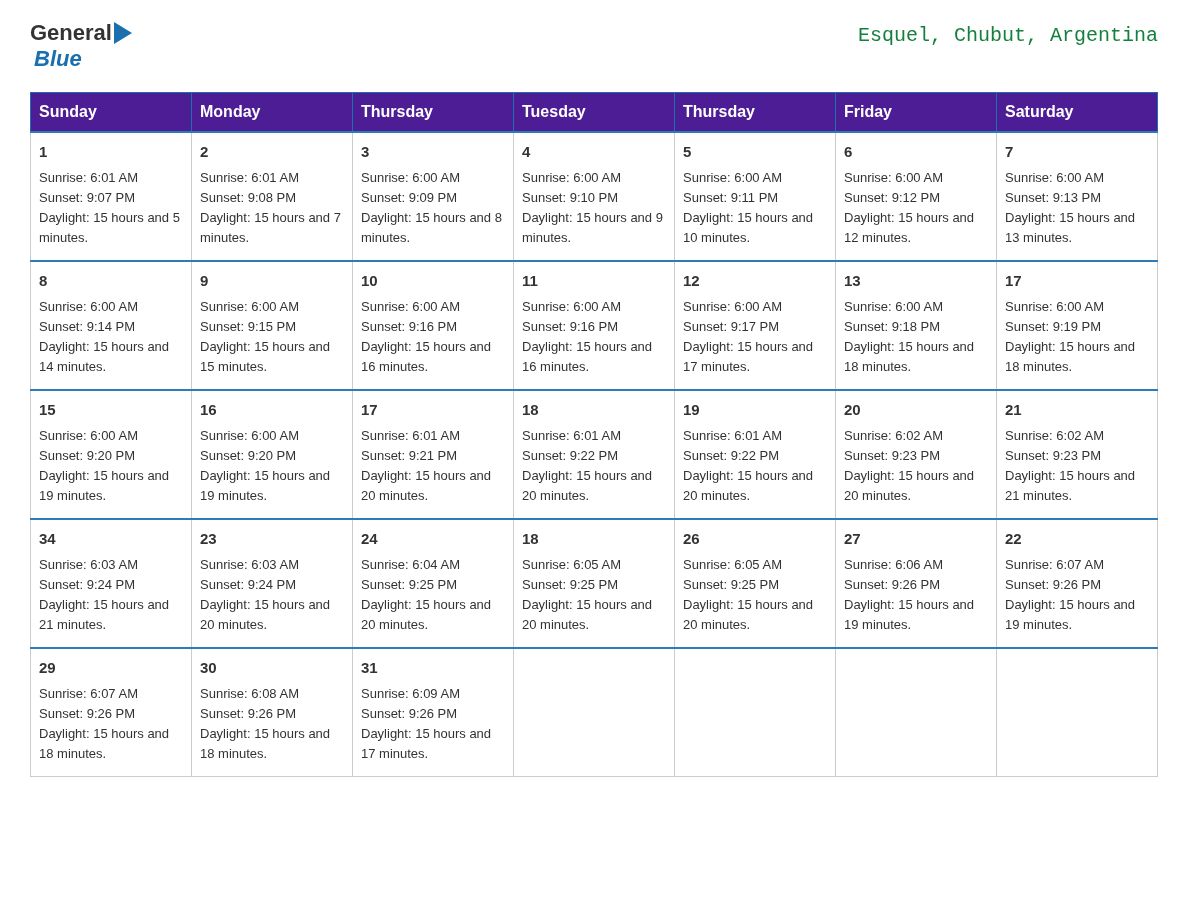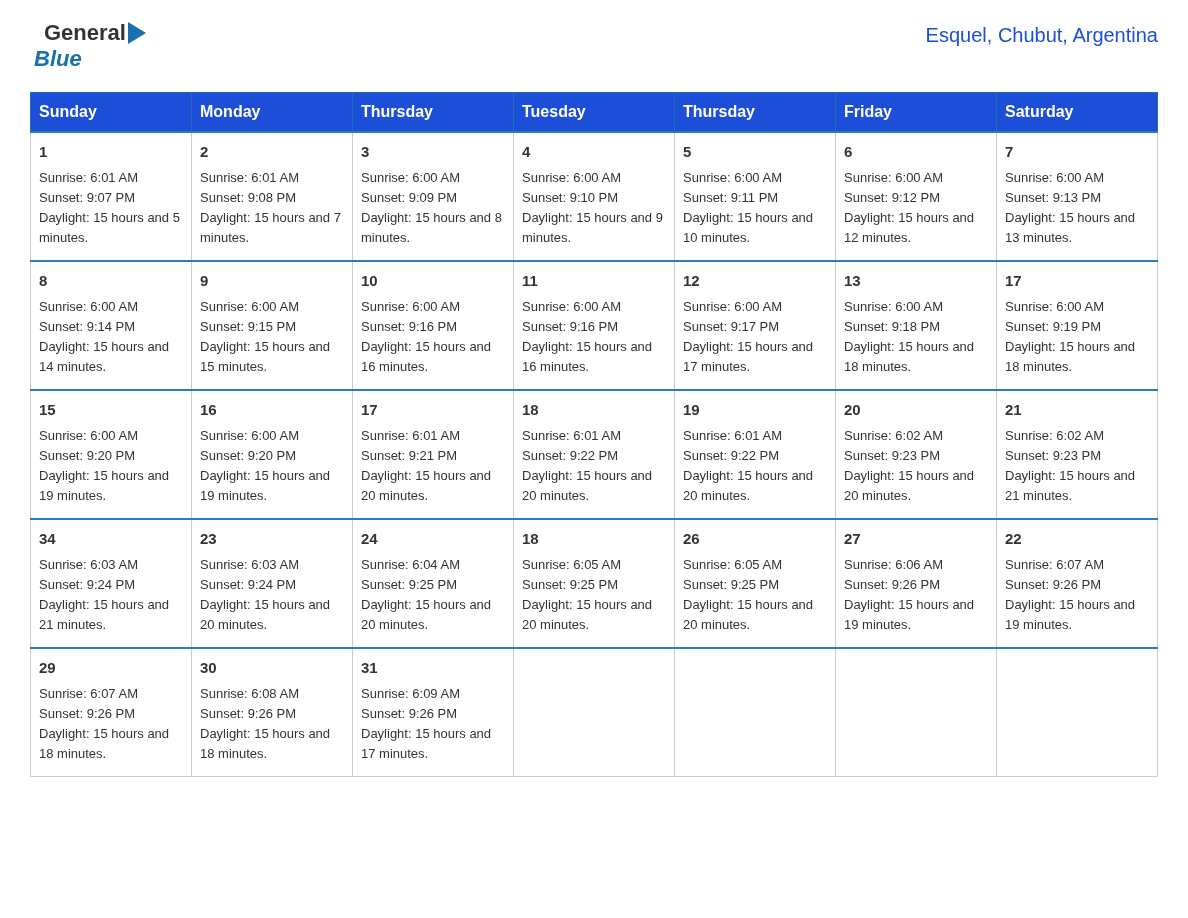--- a/index.html
+++ b/index.html
@@ -30,49 +30,49 @@
       font-weight: bold;
       color: #1a6faf;
     }
     .logo-wrapper {
       display: flex;
       flex-direction: column;
     }
     .logo-line1 {
       display: flex;
       align-items: center;
-      margin-left: 14px;
     }
     .logo-line2 {
       display: flex;
       align-items: center;
       margin-left: 4px;
       font-style: italic;
     }
     .title-section {
       text-align: right;
     }
     .month-title {
       font-size: 48px;
       font-weight: bold;
       color: #222;
       line-height: 1.1;
     }
     .location {
       font-size: 20px;
-      color: #1d4ed8;
+      color: #15803d;
       margin-top: 4px;
+      font-family: Liberation Mono, monospace;
     }
     .calendar-table {
       width: 100%;
       border-collapse: collapse;
       border: 1px solid #aaa;
     }
     .calendar-table thead tr th {
-      background-color: #1d4ed8;
+      background-color: #4c1d95;
       color: #ffffff;
       font-size: 16px;
       font-weight: bold;
       padding: 10px 8px;
       text-align: left;
       border: 1px solid #1a6faf;
     }
     .calendar-table tbody tr td {
       vertical-align: top;
       padding: 8px 8px 12px 8px;

